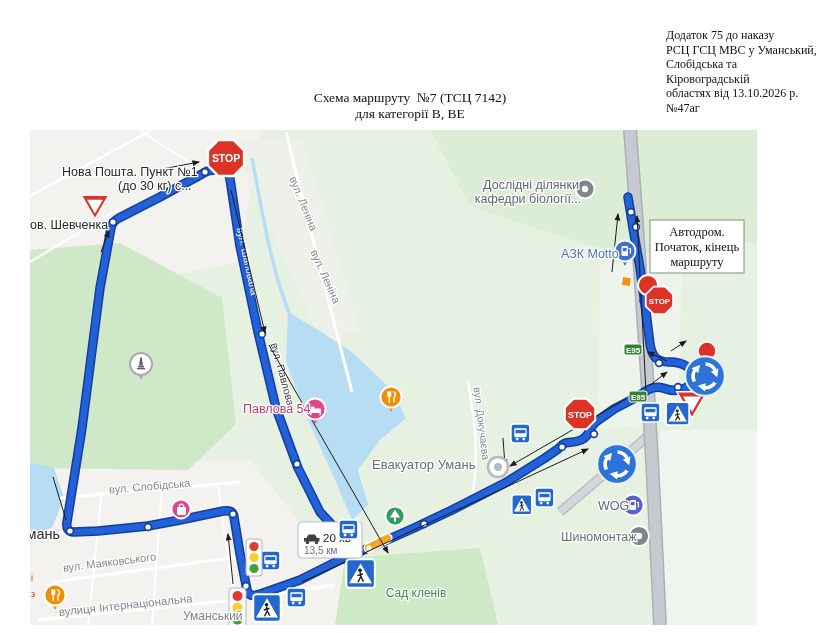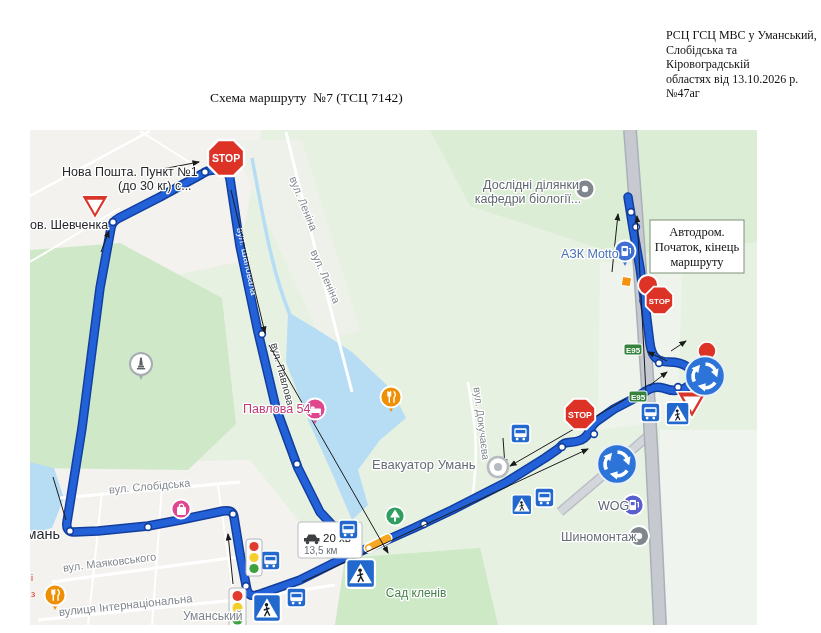--- a/index.html
+++ b/index.html
@@ -1,42 +1,44 @@
 <!DOCTYPE html>
 <html><head>
 <meta charset="utf-8">
 <style>
   html,body{margin:0;padding:0;background:#fff;}
   .page{position:relative;width:821px;height:633px;background:#ffffff;overflow:hidden;
         font-family:"Liberation Sans",sans-serif;}
   .doc-annotation{position:absolute;left:666px;top:28px;width:152px;
         font-family:"Liberation Serif",serif;font-size:12px;line-height:14.6px;color:#111;}
-  .doc-title{position:absolute;left:210px;top:90px;width:400px;
+  .doc-title{position:absolute;left:210px;top:90px;width:400px;text-align:center;
         font-family:"Liberation Serif",serif;font-size:13.5px;line-height:16px;color:#111;}
   .doc-title .l1{white-space:pre-wrap;}
   svg.map{position:absolute;left:30px;top:130px;}
   text{font-family:"Liberation Sans",sans-serif;}
   .halo{paint-order:stroke;stroke:#ffffff;stroke-width:2.6px;stroke-linejoin:round;}
   .poi{fill:#26282b;font-size:12.5px;}
   .street{fill:#83888f;font-size:11px;}
   .serifT{font-family:"Liberation Serif",serif;}
 </style>
 </head>
 <body>
 
 <div class="page">
 
   <div class="doc-annotation">
+    <div>Додаток 75 до наказу</div>
     <div>РСЦ ГСЦ МВС у Уманський,</div>
     <div>Слобідська та Кіровоградській</div>
     <div>областях від 13.10.2026 р. №47аг</div>
   </div>
 
   <div class="doc-title">
     <div class="l1">Схема маршруту  №7 (ТСЦ 7142)</div>
+    <div class="l2">для категорії В, ВЕ</div>
   </div>
 
   <svg class="map" width="727" height="495" viewBox="30 130 727 495" xmlns="http://www.w3.org/2000/svg">
     <defs>
       <marker id="ah" markerWidth="9" markerHeight="8" refX="6.5" refY="3" orient="auto">
         <path d="M0,0 L7.5,3 L0,6 Z" fill="#1b1b1b"></path>
       </marker>
       <polygon id="oct" points="12,1 28,1 39,12 39,28 28,39 12,39 1,28 1,12"></polygon>
       <g id="yield40">
         <polygon points="2,2 38,2 20,33" fill="#d8352b" stroke="#fff" stroke-width="1.6"></polygon>

